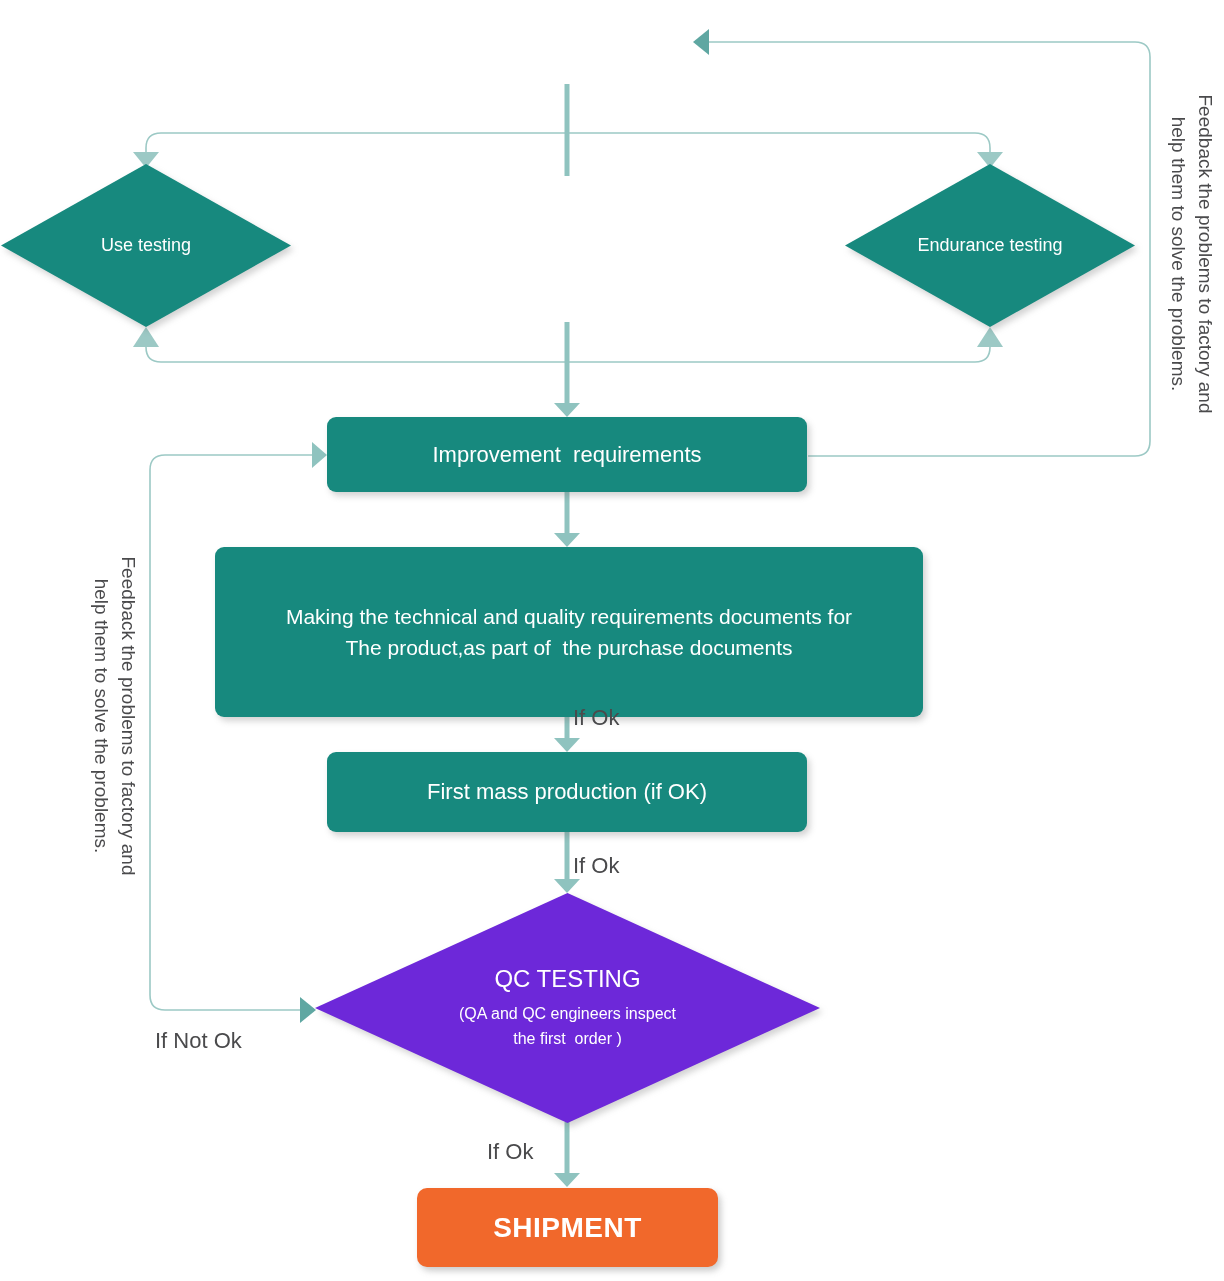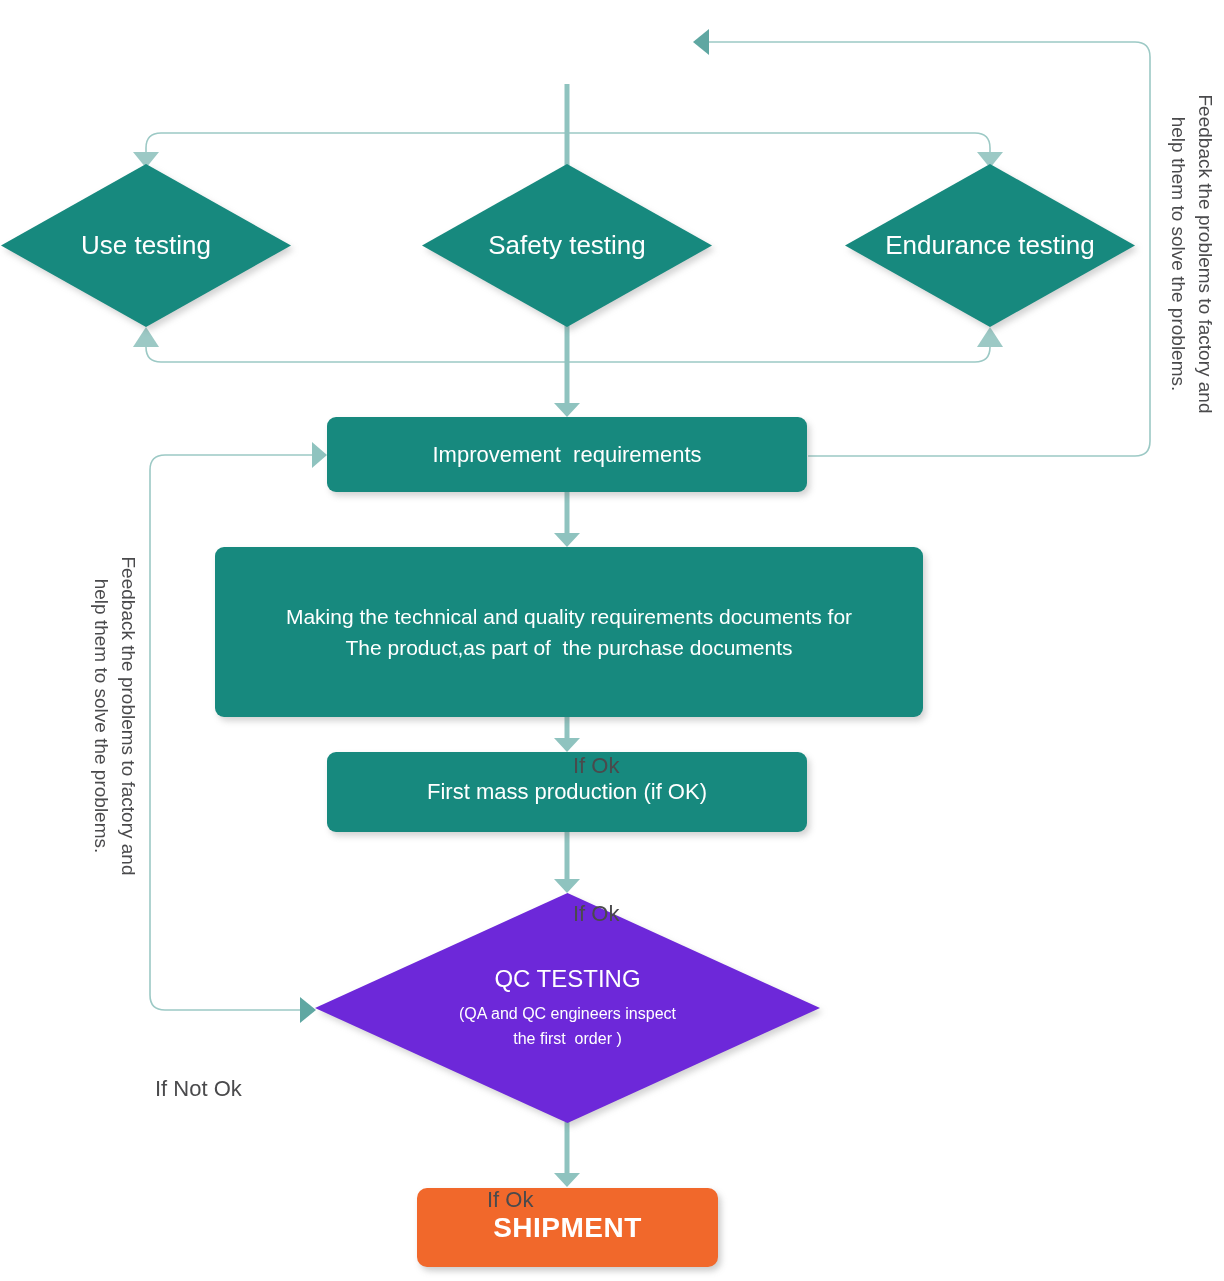--- a/index.html
+++ b/index.html
@@ -12,26 +12,26 @@
   .node{position:absolute;z-index:1;display:flex;align-items:center;justify-content:center;
     text-align:center;color:#ffffff;box-sizing:border-box;}
   .rect-orange{background:#F1682B;border-radius:10px;box-shadow:3px 4px 6px rgba(110,110,110,0.35);}
   .rect-teal{background:#17897E;border-radius:9px;box-shadow:3px 4px 6px rgba(110,110,110,0.30);}
   .diamond{background:#17897E;clip-path:polygon(50% 0,100% 50%,50% 100%,0 50%);}
   .diamond-wrap{position:absolute;z-index:1;filter:drop-shadow(3px 4px 3px rgba(110,110,110,0.30));}
   .diamond-inner{width:100%;height:100%;display:flex;flex-direction:column;align-items:center;
     justify-content:center;text-align:center;color:#fff;}
   .qa-title{font-size:27px;font-weight:bold;letter-spacing:0.5px;}
   .ship-title{font-size:28px;font-weight:bold;letter-spacing:0.5px;}
-  .diamond-label{font-size:26px;}
+  .diamond-label{font-size:18px;}
   .box-label{font-size:22px;}
   .making-label{font-size:21px;line-height:31px;}
   .qc-title{font-size:24px;margin-bottom:8px;}
   .qc-sub{font-size:16px;line-height:25px;}
-  .edge-label{position:absolute;z-index:2;color:#4A4A4C;font-size:22px;white-space:nowrap;margin-top:48px;}
+  .edge-label{position:absolute;z-index:2;color:#4A4A4C;font-size:22px;white-space:nowrap;}
   .side-note{position:absolute;z-index:2;color:#4A4A4C;font-size:19px;line-height:27px;
     text-align:center;transform:rotate(90deg);width:370px;height:54px;white-space:nowrap;}
   .prespace{white-space:pre-wrap;}
 </style>
 </head>
 <body>
 
 <div id="stage">
 
   <svg class="wires" width="1224" height="1281" viewBox="0 0 1224 1281">
@@ -68,25 +68,20 @@
     <path d="M300 997 V1023 L316 1010 Z" fill="#5FA7A2"></path>
   </svg>
 
 
   <div class="diamond-wrap" style="left:1px;top:164px;width:290px;height:163px;">
     <div class="diamond diamond-inner" style="width:290px;height:163px;">
       <span class="diamond-label">Use testing</span>
     </div>
   </div>
 
-  <div class="diamond-wrap" style="left:422px;top:164px;width:290px;height:163px;">
-    <div class="diamond diamond-inner" style="width:290px;height:163px;">
-      <span class="diamond-label">Safety testing</span>
-    </div>
-  </div>
 
   <div class="diamond-wrap" style="left:845px;top:164px;width:290px;height:163px;">
     <div class="diamond diamond-inner" style="width:290px;height:163px;">
       <span class="diamond-label">Endurance testing</span>
     </div>
   </div>
 
   <div class="node rect-teal" style="left:327px;top:417px;width:480px;height:75px;">
     <span class="box-label prespace">Improvement  requirements</span>
   </div>

